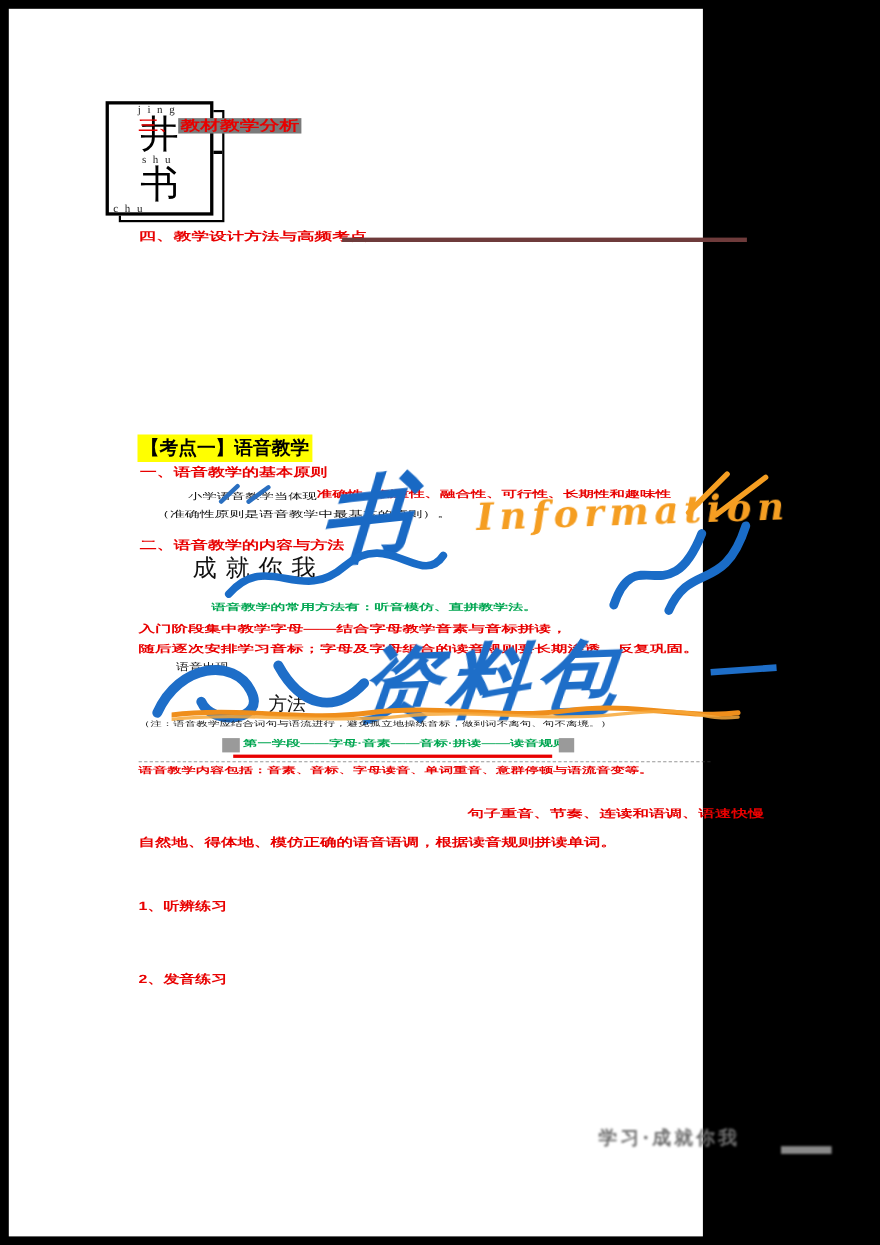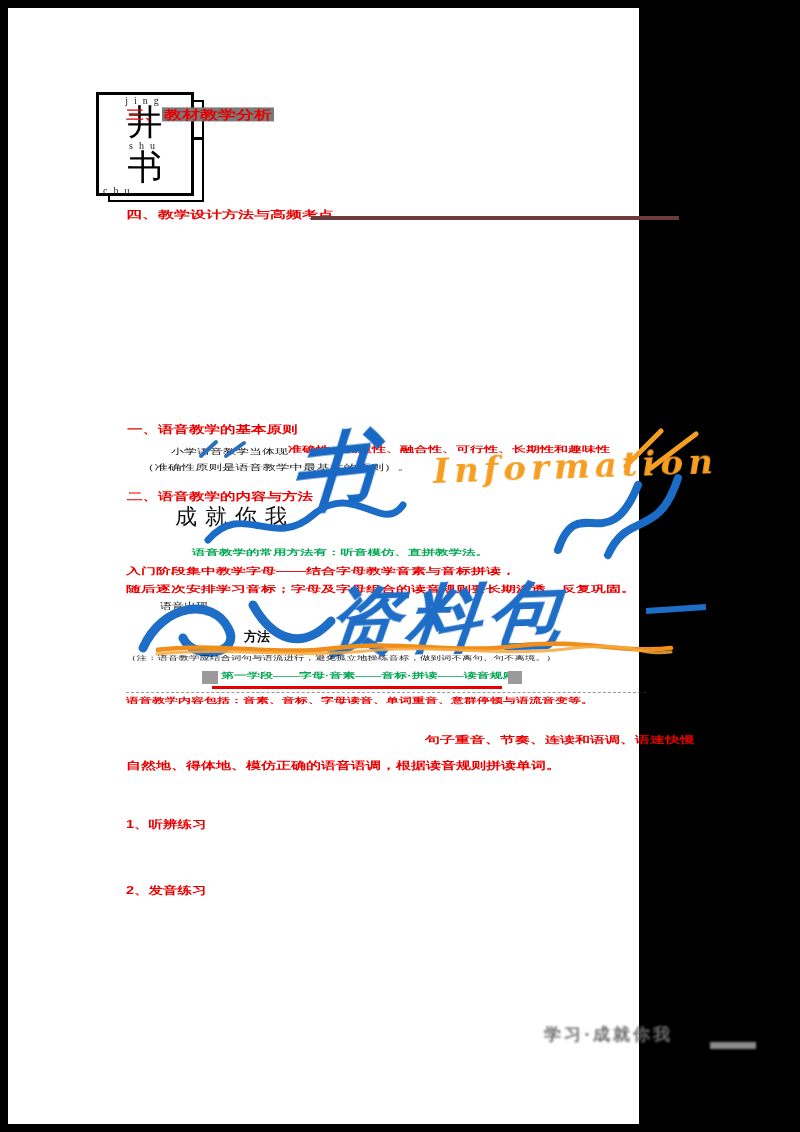--- a/index.html
+++ b/index.html
@@ -53,20 +53,21 @@
       <span class="stampPin" style="text-align:left;padding-left:4px;">chu</span>
     </div>
 
     <div class="abs red sq70 bl3" style="left:118px;top:98px;font-size:18px;">
       <span>三、</span><span class="hl-gray">教材教学分析</span>
     </div>
 
     <div class="abs red sq65 bl4" style="left:118px;top:200px;font-size:16px;">四、教学设计方法与高频考点</div>
     <div class="line" style="left:303px;top:208px;width:368px;height:4px;background:#6e3b3b;"></div>
 
+    <div class="abs kaodian" style="left:117px;top:387px;">【考点一】语音教学</div>
 
     <div class="abs red sq70 bl4" style="left:119px;top:414px;font-size:15.5px;">一、语音教学的基本原则</div>
     <div class="abs black sq60 bl6" style="left:163px;top:438px;font-size:13px;">小学语音教学当体现</div>
     <div class="abs red sq60 bl4" style="left:280px;top:436px;font-size:14px;">准确性、侧重性、融合性、可行性、长期性和趣味性</div>
     <div class="abs black sq60 bl6" style="left:133px;top:454px;font-size:13.5px;">（准确性原则是语音教学中最基本的原则）。</div>
 
     <div class="abs bigshu" style="left:282px;top:408px;">书</div>
     <div class="abs info-script" style="left:425px;top:438px;">Information</div>
     <svg class="abs" style="left:608px;top:418px;" width="90" height="45">
       <path d="M10,40 L45,5 M35,42 L80,8" stroke="#f59e22" stroke-width="5" fill="none" stroke-linecap="round"></path>
@@ -82,21 +83,21 @@
     </svg>
     <svg class="abs" style="left:540px;top:462px;" width="140" height="90">
       <path d="M10,80 C30,20 60,90 90,15 M60,85 C80,40 110,70 130,8" stroke="#1a6cc7" stroke-width="8" fill="none" stroke-linecap="round"></path>
     </svg>
 
     <div class="abs green sq60 bl4" style="left:184px;top:539px;font-size:13.5px;">语音教学的常用方法有：听音模仿、直拼教学法。</div>
     <div class="abs red sq60 bl4" style="left:118px;top:558px;font-size:15px;">入门阶段集中教学字母——结合字母教学音素与音标拼读，</div>
     <div class="abs red sq60 bl4" style="left:118px;top:576px;font-size:15px;">随后逐次安排学习音标；字母及字母组合的读音规则要长期渗透、反复巩固。</div>
 
     <div class="abs black bl6 sq75" style="left:152px;top:592px;font-size:12px;">语音出现</div>
-    <div class="abs black bl4" style="left:236px;top:620px;font-size:13px;font-weight:bold;">方法</div>
+    <div class="abs black bl4" style="left:236px;top:620px;font-size:17px;">方法</div>
     <svg class="abs" style="left:125px;top:585px;" width="210" height="70">
       <path d="M10,55 C30,10 80,5 95,35 C110,62 60,68 50,45 M120,12 C140,48 170,58 198,28" stroke="#1e6ec8" stroke-width="9" fill="none" stroke-linecap="round"></path>
     </svg>
     <div class="abs ziliaobao" style="left:318px;top:562px;">资料包</div>
     <div class="line" style="left:638px;top:598px;width:60px;height:6px;background:#1e6ec8;transform:rotate(-4deg);"></div>
 
     <svg class="abs" style="left:148px;top:632px;" width="520" height="20">
       <path d="M0,10 C60,2 120,16 180,8 S300,14 360,6 S470,14 515,8" stroke="#ef8e1b" stroke-width="4.5" fill="none" stroke-linecap="round"></path>
       <path d="M0,14 C70,7 140,18 210,11 S340,17 410,9 S480,16 515,12" stroke="#f7a83a" stroke-width="3" fill="none" opacity=".85" stroke-linecap="round"></path>
     </svg>

